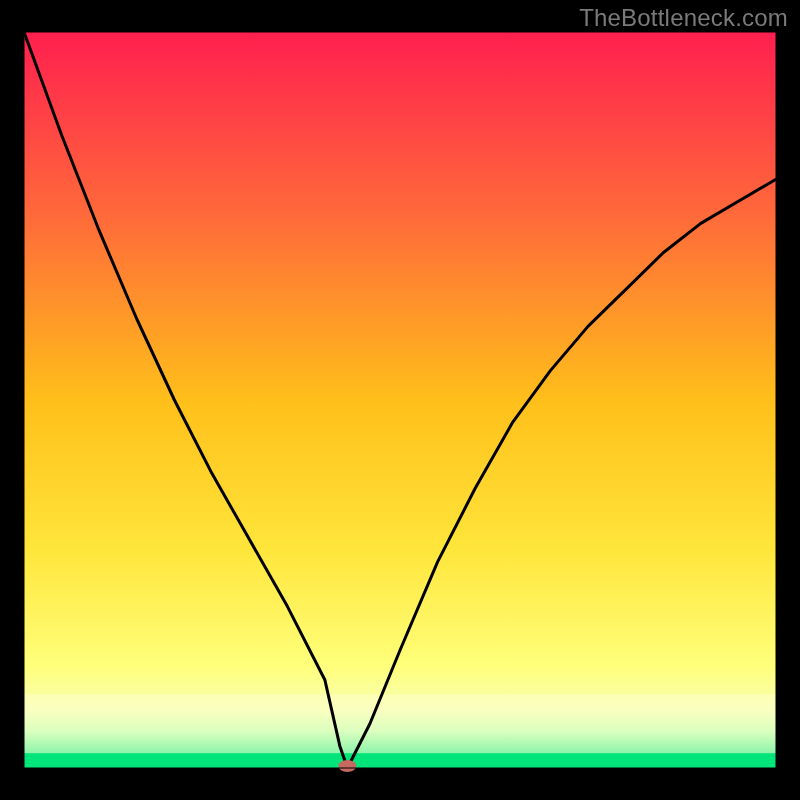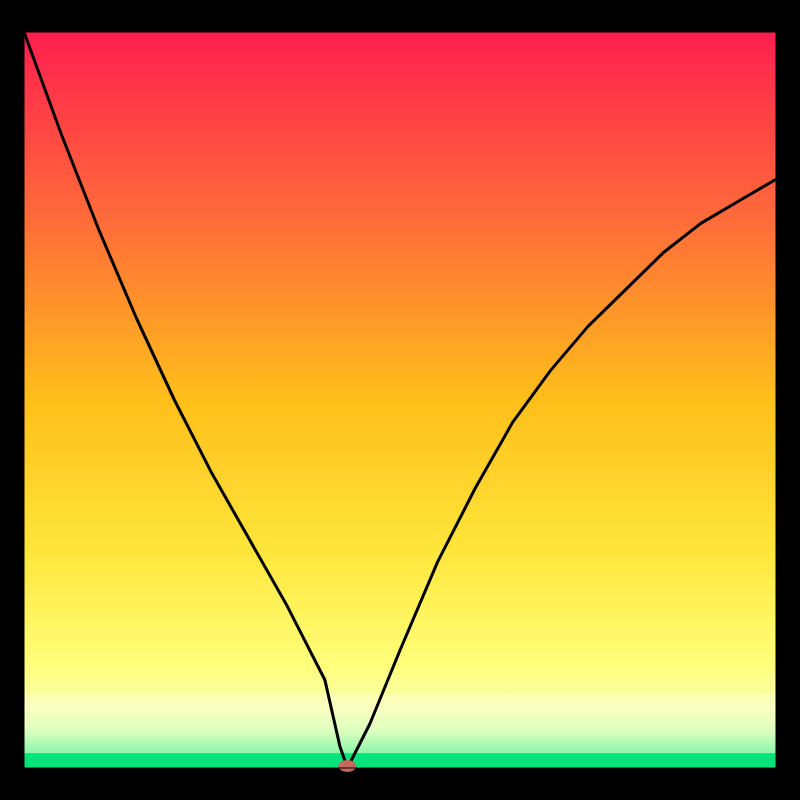--- a/index.html
+++ b/index.html
@@ -28,20 +28,21 @@
     z-index: 10;
   }
   svg {
     display: block;
   }
 </style>
 </head>
 <body>
 
 <div class="frame">
+  <div class="watermark">TheBottleneck.com</div>
   <svg id="chart-svg" width="800" height="800" viewBox="0 0 800 800">
     <defs>
       <linearGradient id="bg-grad" x1="0" y1="0" x2="0" y2="1">
           <stop offset="0%" stop-color="#ff1f4f"></stop>
           <stop offset="25%" stop-color="#ff6a3a"></stop>
           <stop offset="50%" stop-color="#ffbf1a"></stop>
           <stop offset="70%" stop-color="#ffe53a"></stop>
           <stop offset="86%" stop-color="#ffff7a"></stop>
           <stop offset="92%" stop-color="#f8ffb0"></stop>
           <stop offset="95%" stop-color="#c8ffb0"></stop>

